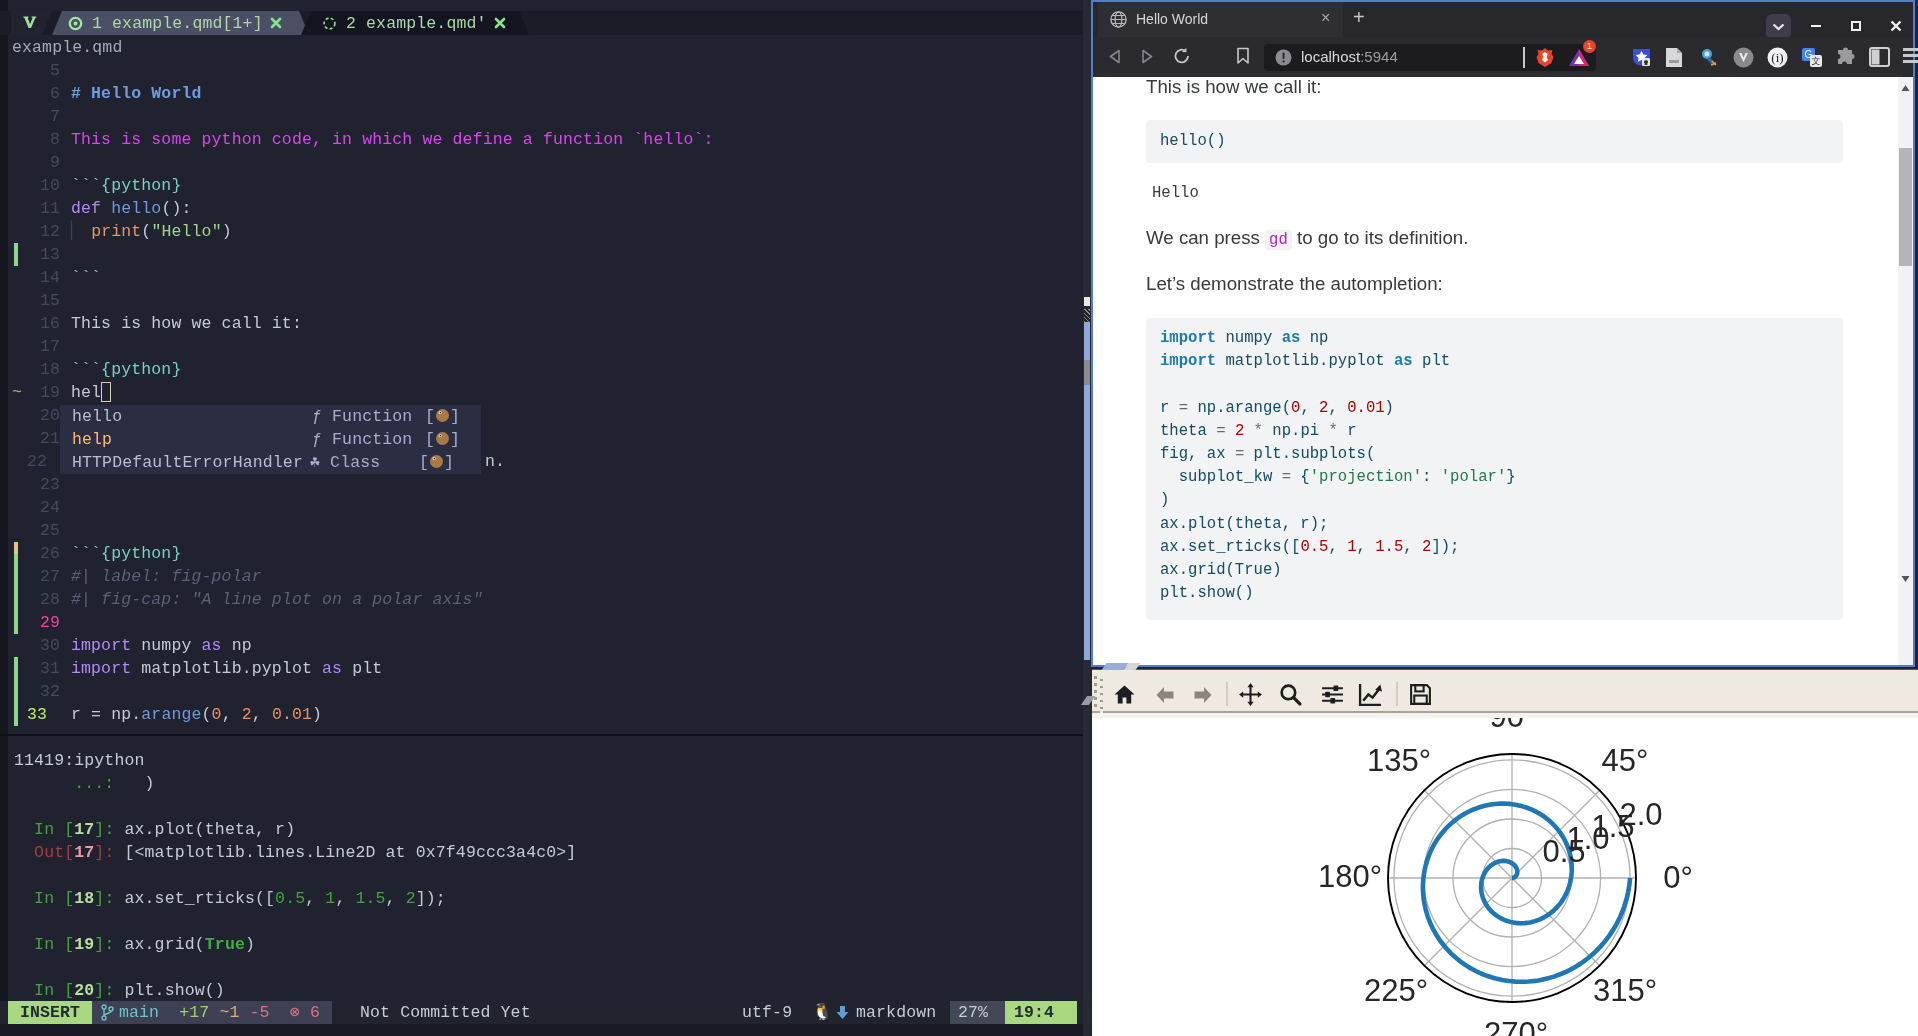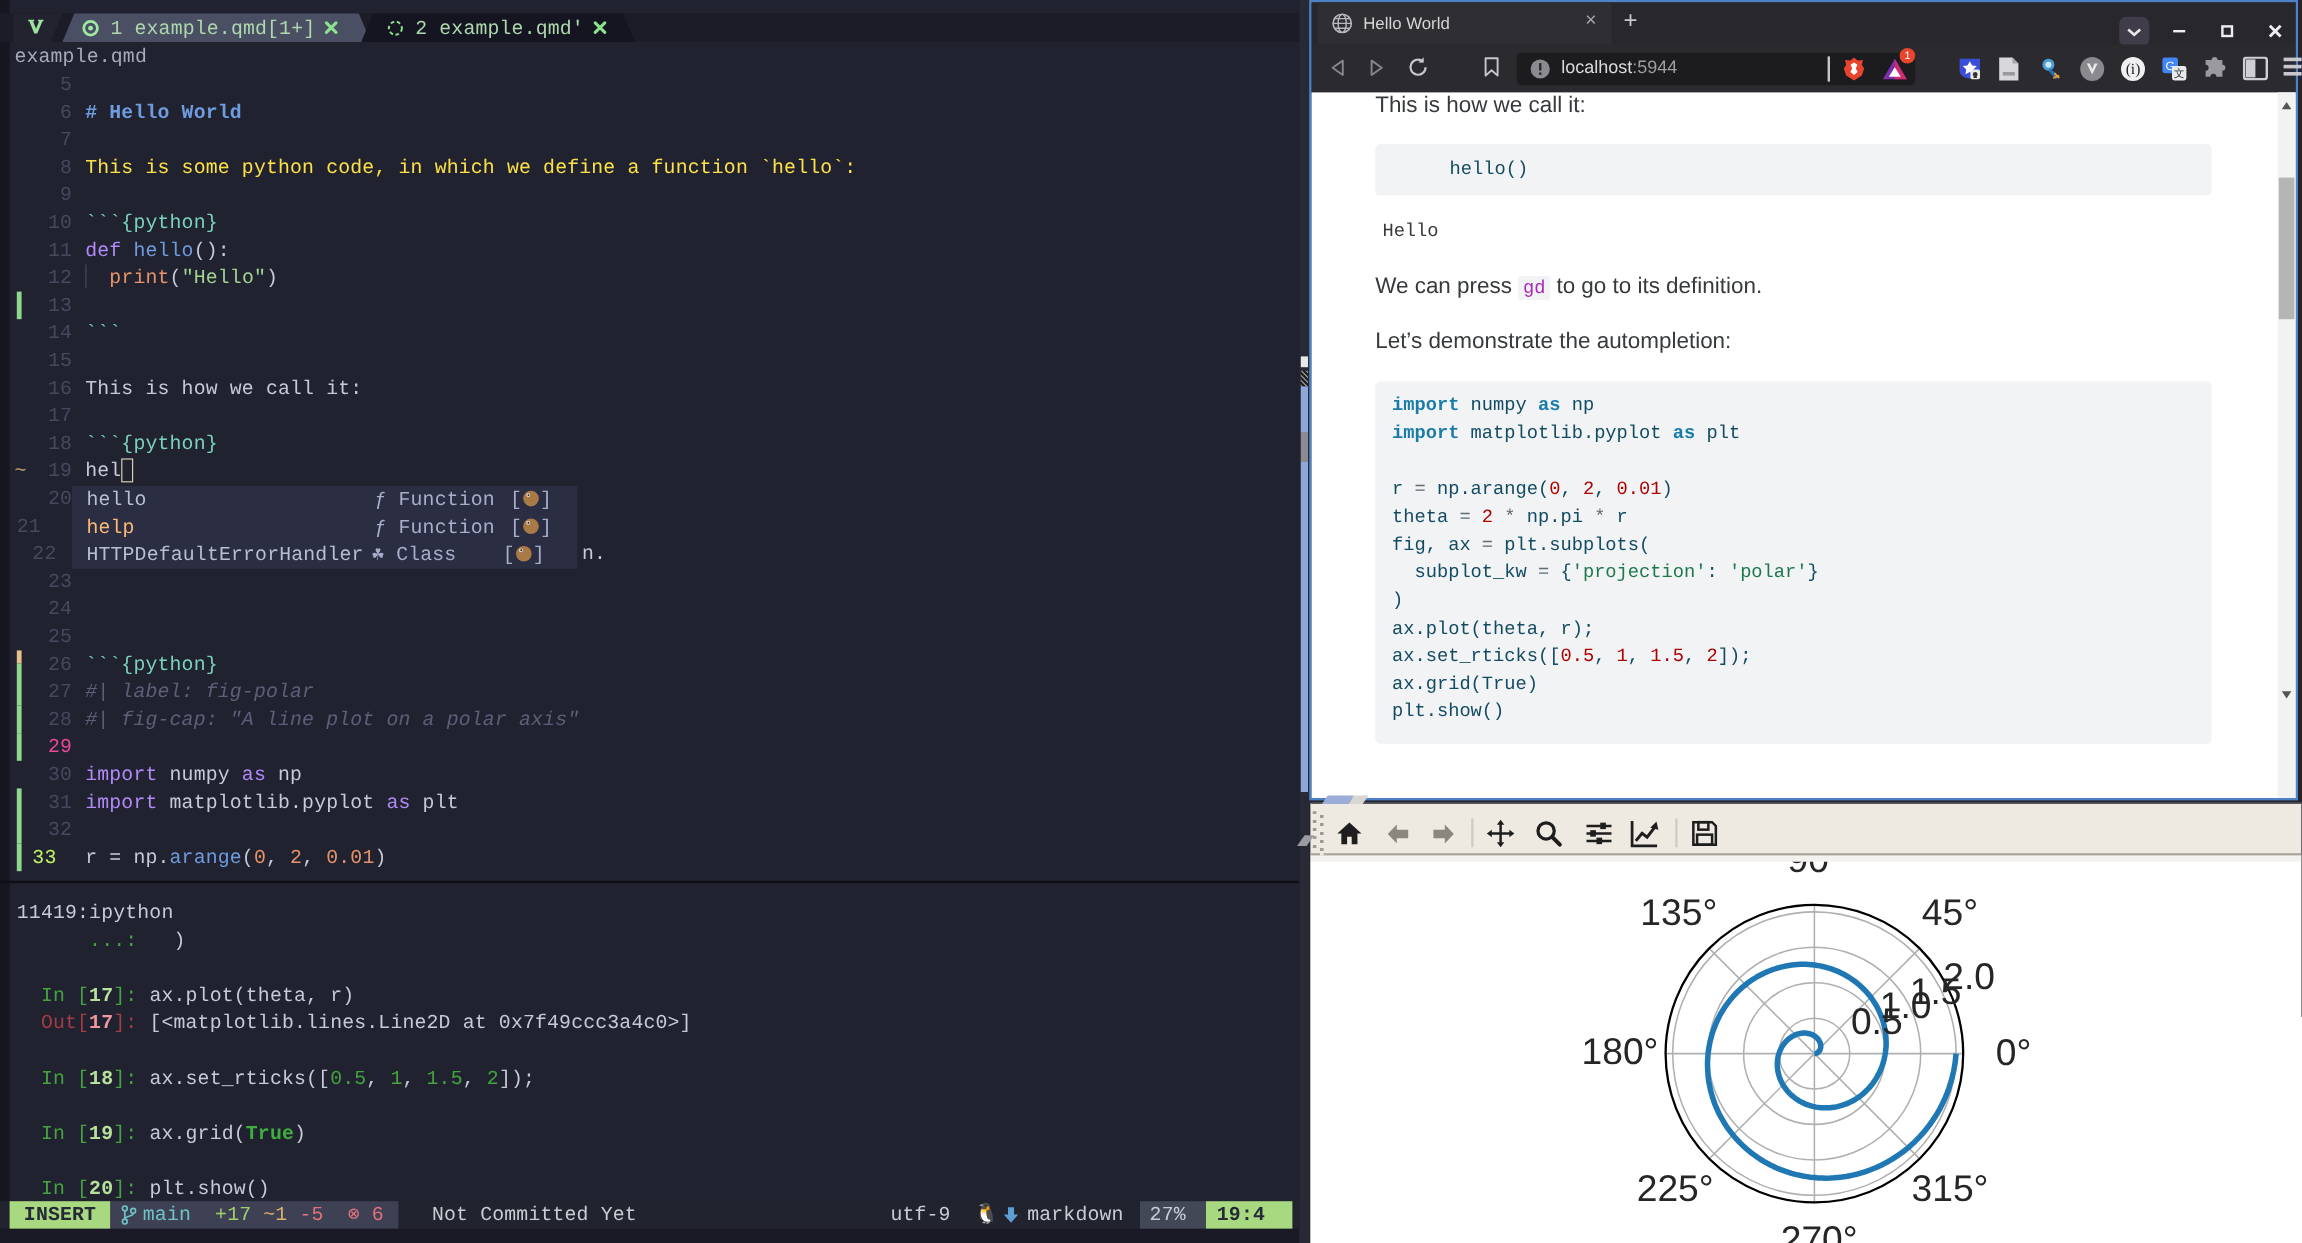--- a/index.html
+++ b/index.html
@@ -34,41 +34,41 @@
     <div class="abs mono" style="left:346px;top:12px;"><span style="color:#aed7ae;">2 example.qmd'</span></div>
     <svg class="abs" style="left:494px;top:17px;" width="12" height="12" viewBox="0 0 12 12">
       <path d="M2 2 L10 10 M10 2 L2 10" stroke="#8be08f" stroke-width="2.6" stroke-linecap="round"></path>
     </svg>
     <div class="abs mono" style="left:12px;top:36px;color:#a5aaba;">example.qmd</div>
     <div class="abs mono" style="left:14px;top:59px;width:46px;text-align:right;color:#444a5e;">5</div>
     <div class="abs mono" style="left:14px;top:82px;width:46px;text-align:right;color:#444a5e;">6</div>
     <div class="abs mono" style="left:71px;top:82px;color:#c6cad6;"><span style="color:#6f9bdf;font-weight:bold;margin-top:11px;"># Hello World</span></div>
     <div class="abs mono" style="left:14px;top:105px;width:46px;text-align:right;color:#444a5e;">7</div>
     <div class="abs mono" style="left:14px;top:128px;width:46px;text-align:right;color:#444a5e;">8</div>
-    <div class="abs mono" style="left:71px;top:128px;color:#fde047;">This is some python code, in which we define a function `hello`:</div>
+    <div class="abs mono" style="left:71px;top:128px;color:#d946ef;">This is some python code, in which we define a function `hello`:</div>
     <div class="abs mono" style="left:14px;top:151px;width:46px;text-align:right;color:#444a5e;">9</div>
     <div class="abs mono" style="left:14px;top:174px;width:46px;text-align:right;color:#444a5e;">10</div>
     <div class="abs mono" style="left:71px;top:174px;color:#c6cad6;"><span style="color:#79d2bc;">```{python}</span></div>
     <div class="abs mono" style="left:14px;top:197px;width:46px;text-align:right;color:#444a5e;">11</div>
     <div class="abs mono" style="left:71px;top:197px;color:#c6cad6;"><span style="color:#b18af8;">def</span> <span style="color:#6f9bdf;">hello</span>():</div>
     <div class="abs mono" style="left:14px;top:220px;width:46px;text-align:right;color:#444a5e;">12</div>
     <div class="abs mono" style="left:71px;top:220px;color:#c6cad6;"><span style="color:#3a4059;">▏ </span><span style="color:#e5936a;">print</span>(<span style="color:#a3d393;">"Hello"</span>)</div>
     <div class="abs mono" style="left:14px;top:243px;width:46px;text-align:right;color:#444a5e;">13</div>
     <div class="abs mono" style="left:14px;top:266px;width:46px;text-align:right;color:#444a5e;">14</div>
     <div class="abs mono" style="left:71px;top:266px;color:#c6cad6;"><span style="color:#79d2bc;">```</span></div>
     <div class="abs mono" style="left:14px;top:289px;width:46px;text-align:right;color:#444a5e;">15</div>
     <div class="abs mono" style="left:14px;top:312px;width:46px;text-align:right;color:#444a5e;">16</div>
     <div class="abs mono" style="left:71px;top:312px;color:#c6cad6;">This is how we call it:</div>
     <div class="abs mono" style="left:14px;top:335px;width:46px;text-align:right;color:#444a5e;">17</div>
     <div class="abs mono" style="left:14px;top:358px;width:46px;text-align:right;color:#444a5e;">18</div>
     <div class="abs mono" style="left:71px;top:358px;color:#c6cad6;"><span style="color:#79d2bc;">```{python}</span></div>
     <div class="abs mono" style="left:14px;top:381px;width:46px;text-align:right;color:#444a5e;">19</div>
     <div class="abs mono" style="left:71px;top:381px;color:#c6cad6;">hel</div>
     <div class="abs mono" style="left:14px;top:404px;width:46px;text-align:right;color:#444a5e;">20</div>
-    <div class="abs mono" style="left:14px;top:427px;width:46px;text-align:left;color:#444a5e;">21</div>
+    <div class="abs mono" style="left:14px;top:427px;width:46px;text-align:right;color:#444a5e;">21</div>
     <div class="abs mono" style="left:14px;top:450px;width:46px;text-align:center;color:#444a5e;">22</div>
     <div class="abs mono" style="left:14px;top:473px;width:46px;text-align:right;color:#444a5e;">23</div>
     <div class="abs mono" style="left:14px;top:496px;width:46px;text-align:right;color:#444a5e;">24</div>
     <div class="abs mono" style="left:14px;top:519px;width:46px;text-align:right;color:#444a5e;">25</div>
     <div class="abs mono" style="left:14px;top:542px;width:46px;text-align:right;color:#444a5e;">26</div>
     <div class="abs mono" style="left:71px;top:542px;color:#c6cad6;"><span style="color:#79d2bc;">```{python}</span></div>
     <div class="abs mono" style="left:14px;top:565px;width:46px;text-align:right;color:#444a5e;">27</div>
     <div class="abs mono" style="left:71px;top:565px;color:#c6cad6;"><span style="color:#5b6078;font-style:italic;">#| label: fig-polar</span></div>
     <div class="abs mono" style="left:14px;top:588px;width:46px;text-align:right;color:#444a5e;">28</div>
     <div class="abs mono" style="left:71px;top:588px;color:#c6cad6;"><span style="color:#5b6078;font-style:italic;">#| fig-cap: "A line plot on a polar axis"</span></div>
@@ -242,21 +242,21 @@
       </svg>
       <svg class="abs" style="left:776px;top:10px;" width="21" height="20" viewBox="0 0 21 20">
         <rect x="1" y="1" width="19" height="18" rx="2" fill="none" stroke="#d0d0d4" stroke-width="2"></rect>
         <rect x="2.5" y="2.5" width="8" height="15" fill="#d0d0d4"></rect>
       </svg>
       <div class="abs" style="left:810px;top:11px;width:16px;height:2.5px;background:#c8c8cc;box-shadow:0 6px 0 #c8c8cc, 0 12px 0 #c8c8cc;"></div>
     </div>
     <div class="abs" style="left:0;top:75px;width:820px;height:588px;background:#ffffff;overflow:hidden;">
       <div class="abs sans" style="left:53px;top:-1px;font-size:18.7px;color:#373a3c;">This is how we call it:</div>
       <div class="abs" style="left:53px;top:43px;width:697px;height:43px;background:#f1f3f5;border-radius:4px;"></div>
-      <div class="abs mono" style="left:67px;top:53px;font-size:15.6px;color:#134b62;margin-left:48px;">hello()</div>
+      <div class="abs mono" style="left:67px;top:53px;font-size:15.6px;color:#134b62;">hello()</div>
       <div class="abs mono" style="left:59px;top:105px;font-size:15.6px;color:#373a3c;">Hello</div>
       <div class="abs sans" style="left:53px;top:150px;font-size:18.7px;color:#373a3c;">We can press <span style="font-family:'Liberation Mono',monospace;font-size:15.6px;background:#f1f3f5;color:#ab2ab8;padding:1px 4px;border-radius:3px;">gd</span> to go to its definition.</div>
       <div class="abs sans" style="left:53px;top:196px;font-size:18.7px;color:#373a3c;">Let’s demonstrate the autompletion:</div>
       <div class="abs" style="left:53px;top:241px;width:697px;height:302px;background:#f1f3f5;border-radius:4px;"></div>
       <div class="abs mono" style="left:67px;top:250px;font-size:15.6px;color:#134b62;"><span style="color:#1c7ca8;font-weight:bold;">import</span> numpy <span style="color:#1c7ca8;font-weight:bold;">as</span> np</div>
       <div class="abs mono" style="left:67px;top:273px;font-size:15.6px;color:#134b62;"><span style="color:#1c7ca8;font-weight:bold;">import</span> matplotlib.pyplot <span style="color:#1c7ca8;font-weight:bold;">as</span> plt</div>
       <div class="abs mono" style="left:67px;top:296px;font-size:15.6px;color:#134b62;"></div>
       <div class="abs mono" style="left:67px;top:320px;font-size:15.6px;color:#134b62;">r <span style="color:#5e6e74;">=</span> np.arange(<span style="color:#ad0000;">0</span>, <span style="color:#ad0000;">2</span>, <span style="color:#ad0000;">0.01</span>)</div>
       <div class="abs mono" style="left:67px;top:343px;font-size:15.6px;color:#134b62;">theta <span style="color:#5e6e74;">=</span> <span style="color:#ad0000;">2</span> <span style="color:#5e6e74;">*</span> np.pi <span style="color:#5e6e74;">*</span> r</div>
       <div class="abs mono" style="left:67px;top:366px;font-size:15.6px;color:#134b62;">fig, ax <span style="color:#5e6e74;">=</span> plt.subplots(</div>

